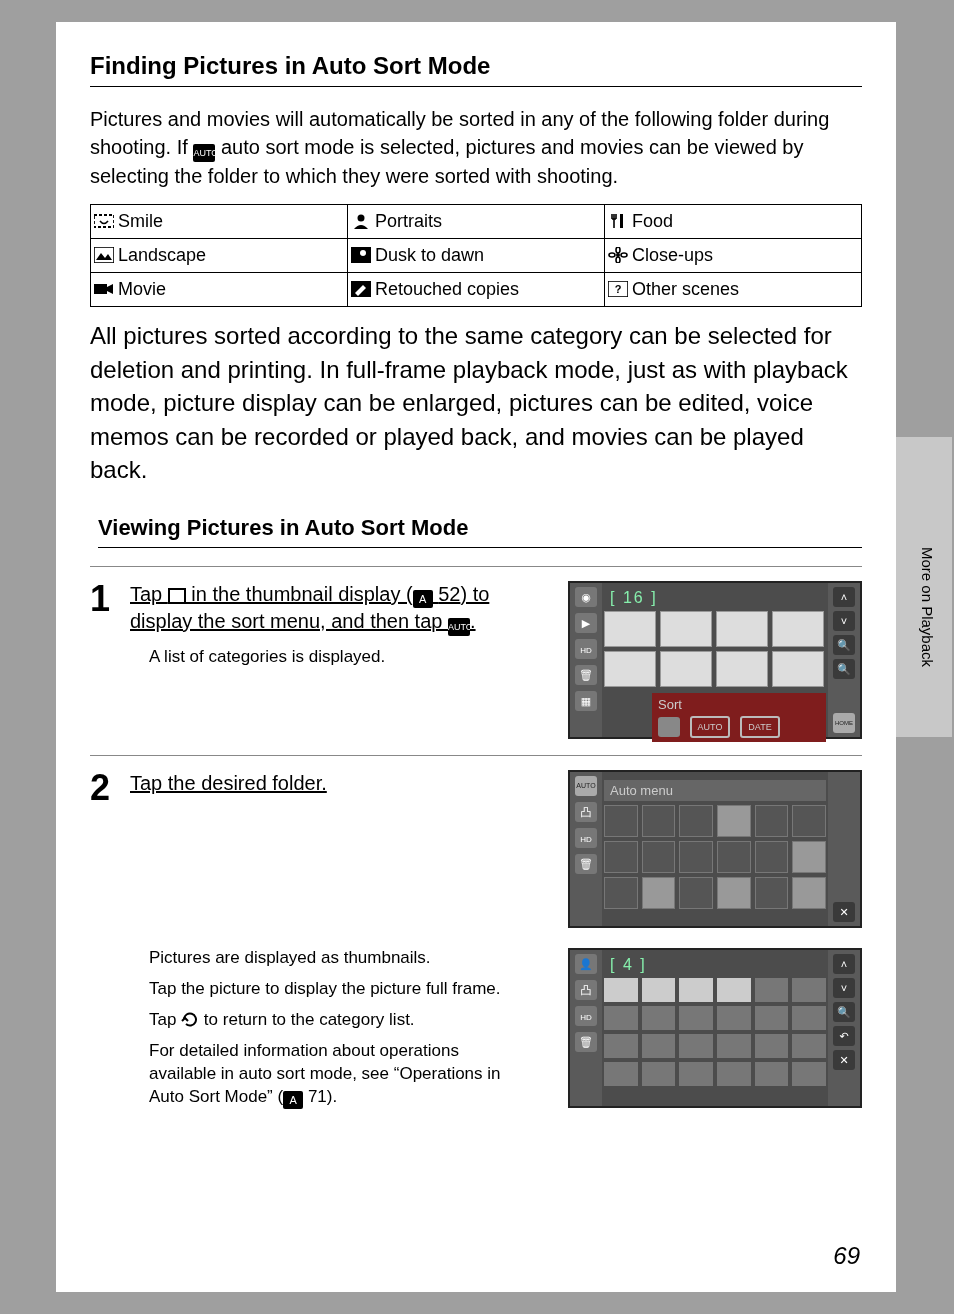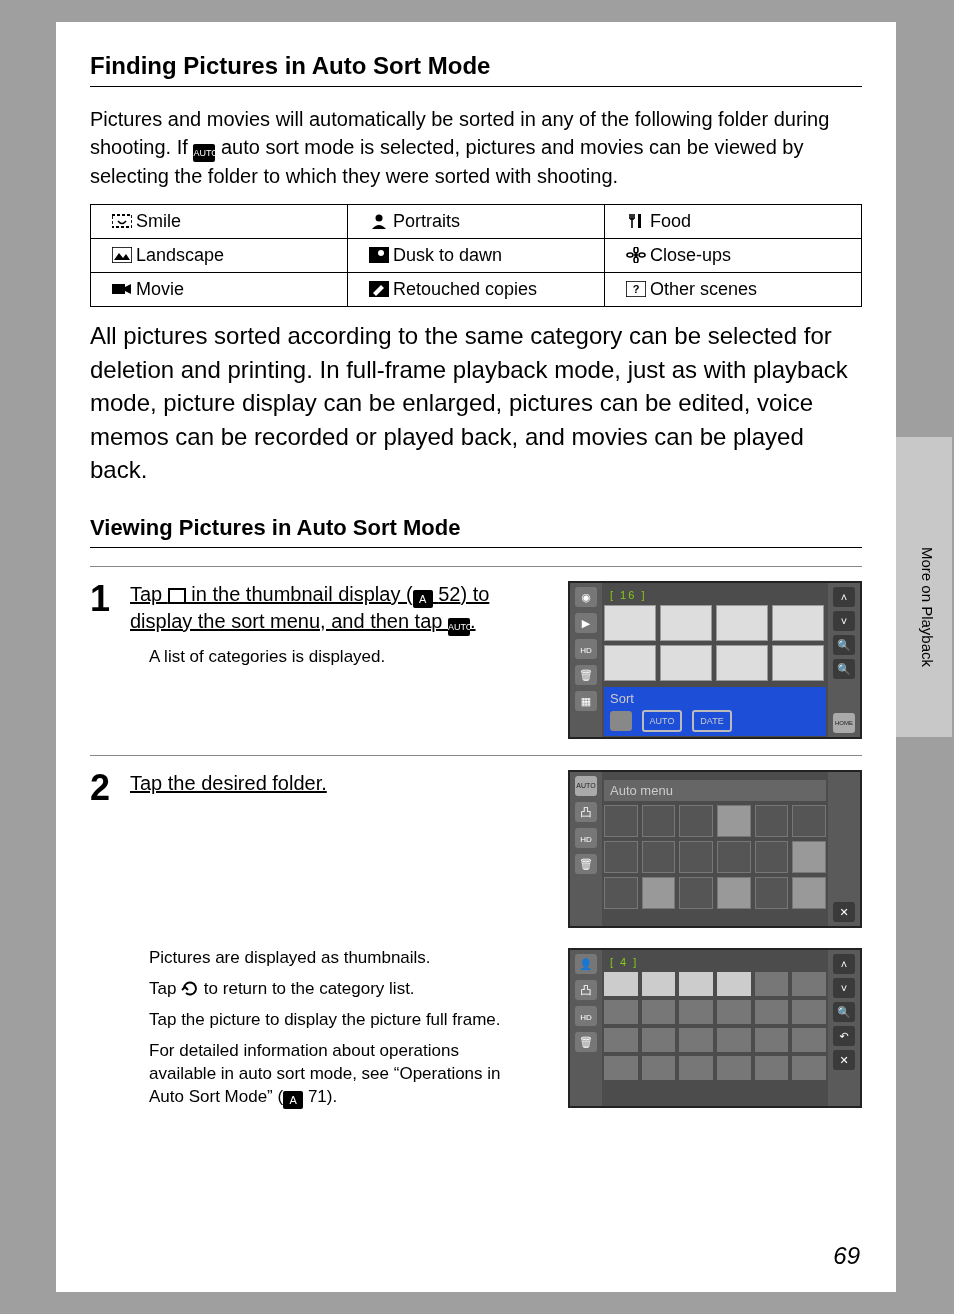--- a/index.html
+++ b/index.html
@@ -41,21 +41,21 @@
     font-weight: bold;
     border-bottom: 1.5px solid #000;
     padding-bottom: 6px;
     margin-bottom: 18px;
   }
   h2 {
     font-size: 22px;
     font-weight: bold;
     border-bottom: 1px solid #000;
     padding-bottom: 6px;
-    margin: 28px 0 18px 0;
+    margin: 28px 0 18px 8px;
   }
   p.intro {
     font-size: 20px;
     line-height: 1.4;
     margin-bottom: 14px;
   }
   p.after {
     font-size: 24px;
     line-height: 1.4;
     margin-top: 12px;
@@ -85,21 +85,21 @@
     vertical-align:-2px;
     border-radius:2px;
   }
   table.cat {
     width: 100%;
     border-collapse: collapse;
     margin-bottom: 10px;
   }
   table.cat td {
     border: 1px solid #000;
-    padding: 6px 21px;
+    padding: 6px 3px;
     font-size: 18px;
     width: 33.33%;
   }
   .tico {
     display: inline-block;
     width: 20px;
     height: 16px;
     vertical-align: -2px;
     margin-right: 4px;
   }
@@ -153,31 +153,31 @@
   .rail-ico {
     width:22px; height:20px; background:#777; border-radius:3px;
     color:#fff; font-size:11px; text-align:center; line-height:20px;
   }
   .rail-ico.dark { background:#3a3a3a; }
   .rail-ico.light { background:#aaa; color:#222; }
   .mid {
     position:absolute; left:34px; right:34px; top:6px; bottom:6px;
   }
   .counter {
-    color:#84cc16; font-size:11px; margin-left:6px; letter-spacing:2px;
+    color:#86efac; font-size:16px; margin-left:6px; letter-spacing:2px;
   }
   .thumb-row {
     display:flex; gap:4px; margin-top:4px;
   }
   .thumb {
     width:52px; height:36px; background:#ddd; border:1px solid #999;
   }
   .band {
-    background:#1d4ed8; margin-top:6px; padding:4px 6px;
-    color:#ccc; font-size:13px;
+    background:#7f1d1d; margin-top:6px; padding:4px 6px;
+    color:#ccc; font-size:13px;margin-left:48px;
   }
   .band-row { display:flex; gap:10px; align-items:center; margin-top:4px; }
   .pill {
     width:40px; height:22px; border:2px solid #bbb; border-radius:3px;
     color:#ccc; font-size:9px; text-align:center; line-height:18px;
   }
   .as-head {
     background:#666; color:#ccc; font-size:13px; padding:3px 6px;
     margin:2px 0 4px 0;
   }
@@ -399,27 +399,27 @@
                 <div class="th-cell"></div>
                 <div class="th-cell"></div>
             </div>
           </div>
         </div>
       </div>
       <div class="step-text">
         <p class="step-lead">Tap the desired folder.</p>
         <div style="height:140px"></div>
         <p class="step-sub">Pictures are displayed as thumbnails.</p>
+        <p class="step-sub">Tap the picture to display the picture full frame.</p>
         <p class="step-sub">
           <span>Tap </span><svg width="18" height="16" viewBox="0 0 18 16" style="vertical-align:-2px">
               <path d="M3 8 a6 6 0 1 1 2 5" fill="none" stroke="#000" stroke-width="2"></path>
               <path d="M1 10 l3 -3 3 3" fill="none" stroke="#000" stroke-width="2"></path>
             </svg><span> to return to the category list.</span>
         </p>
-        <p class="step-sub">Tap the picture to display the picture full frame.</p>
         <p class="step-sub">
           <span>For detailed information about operations available in auto sort mode, see “Operations in Auto Sort Mode” (</span><span class="ref-box">A</span> <span>71</span><span>).</span>
         </p>
       </div>
       <div style="clear:both"></div>
     </div>
   </div>
 
   <div class="page-num">69</div>
 </div>

